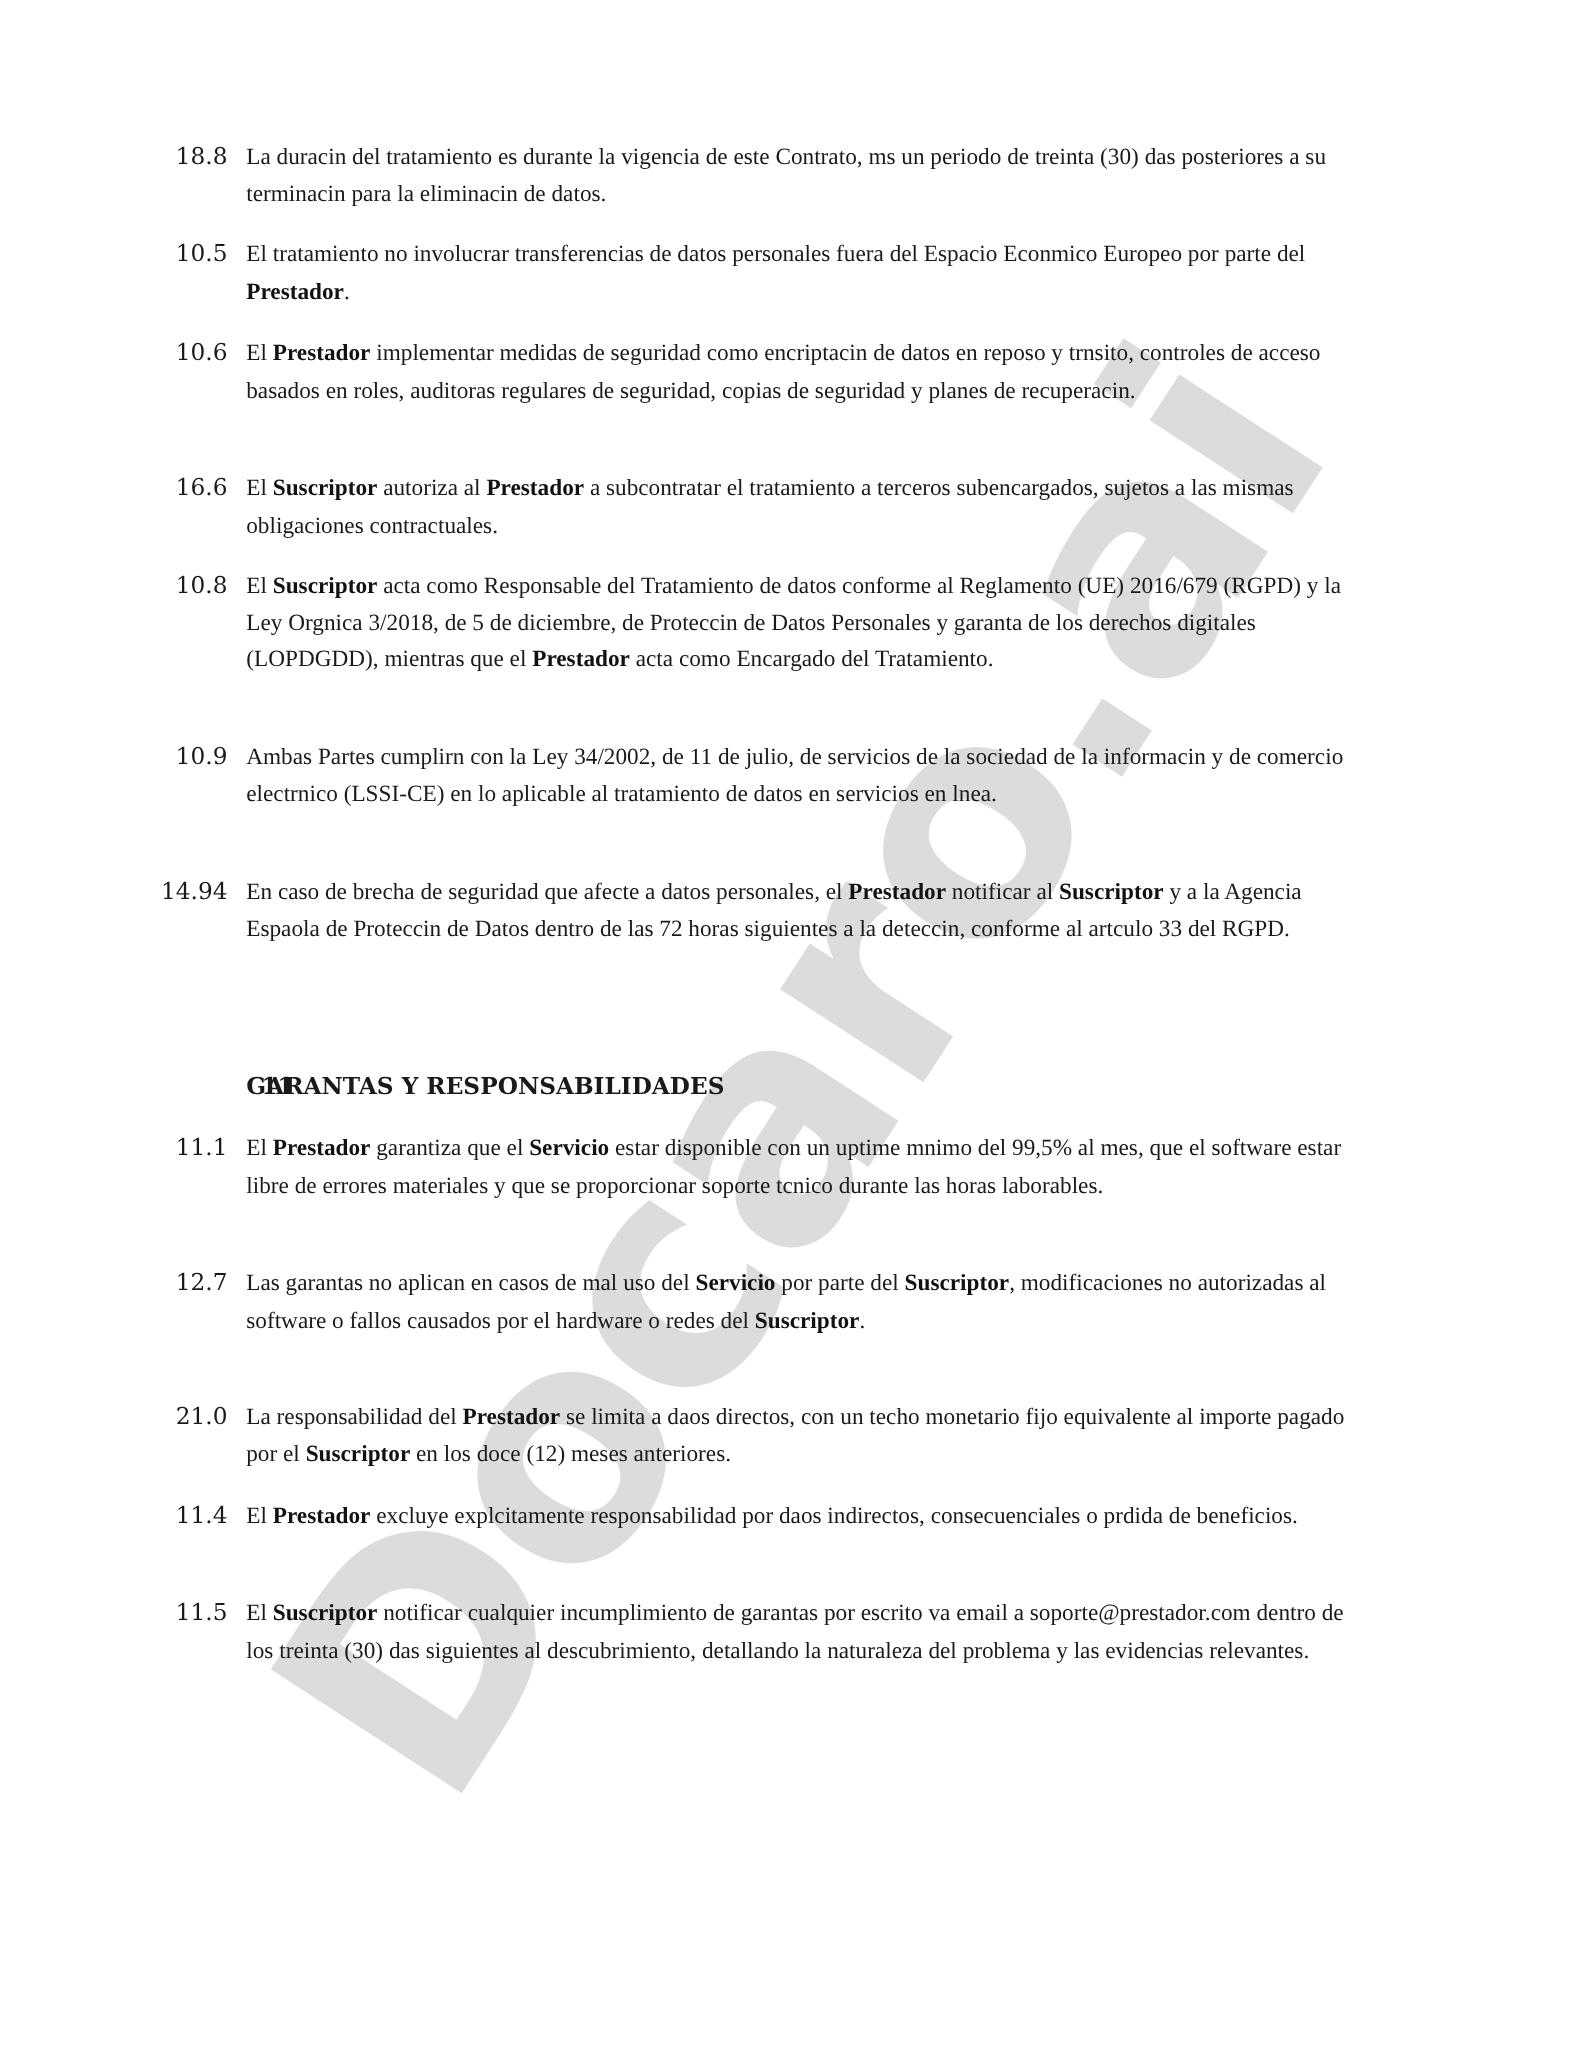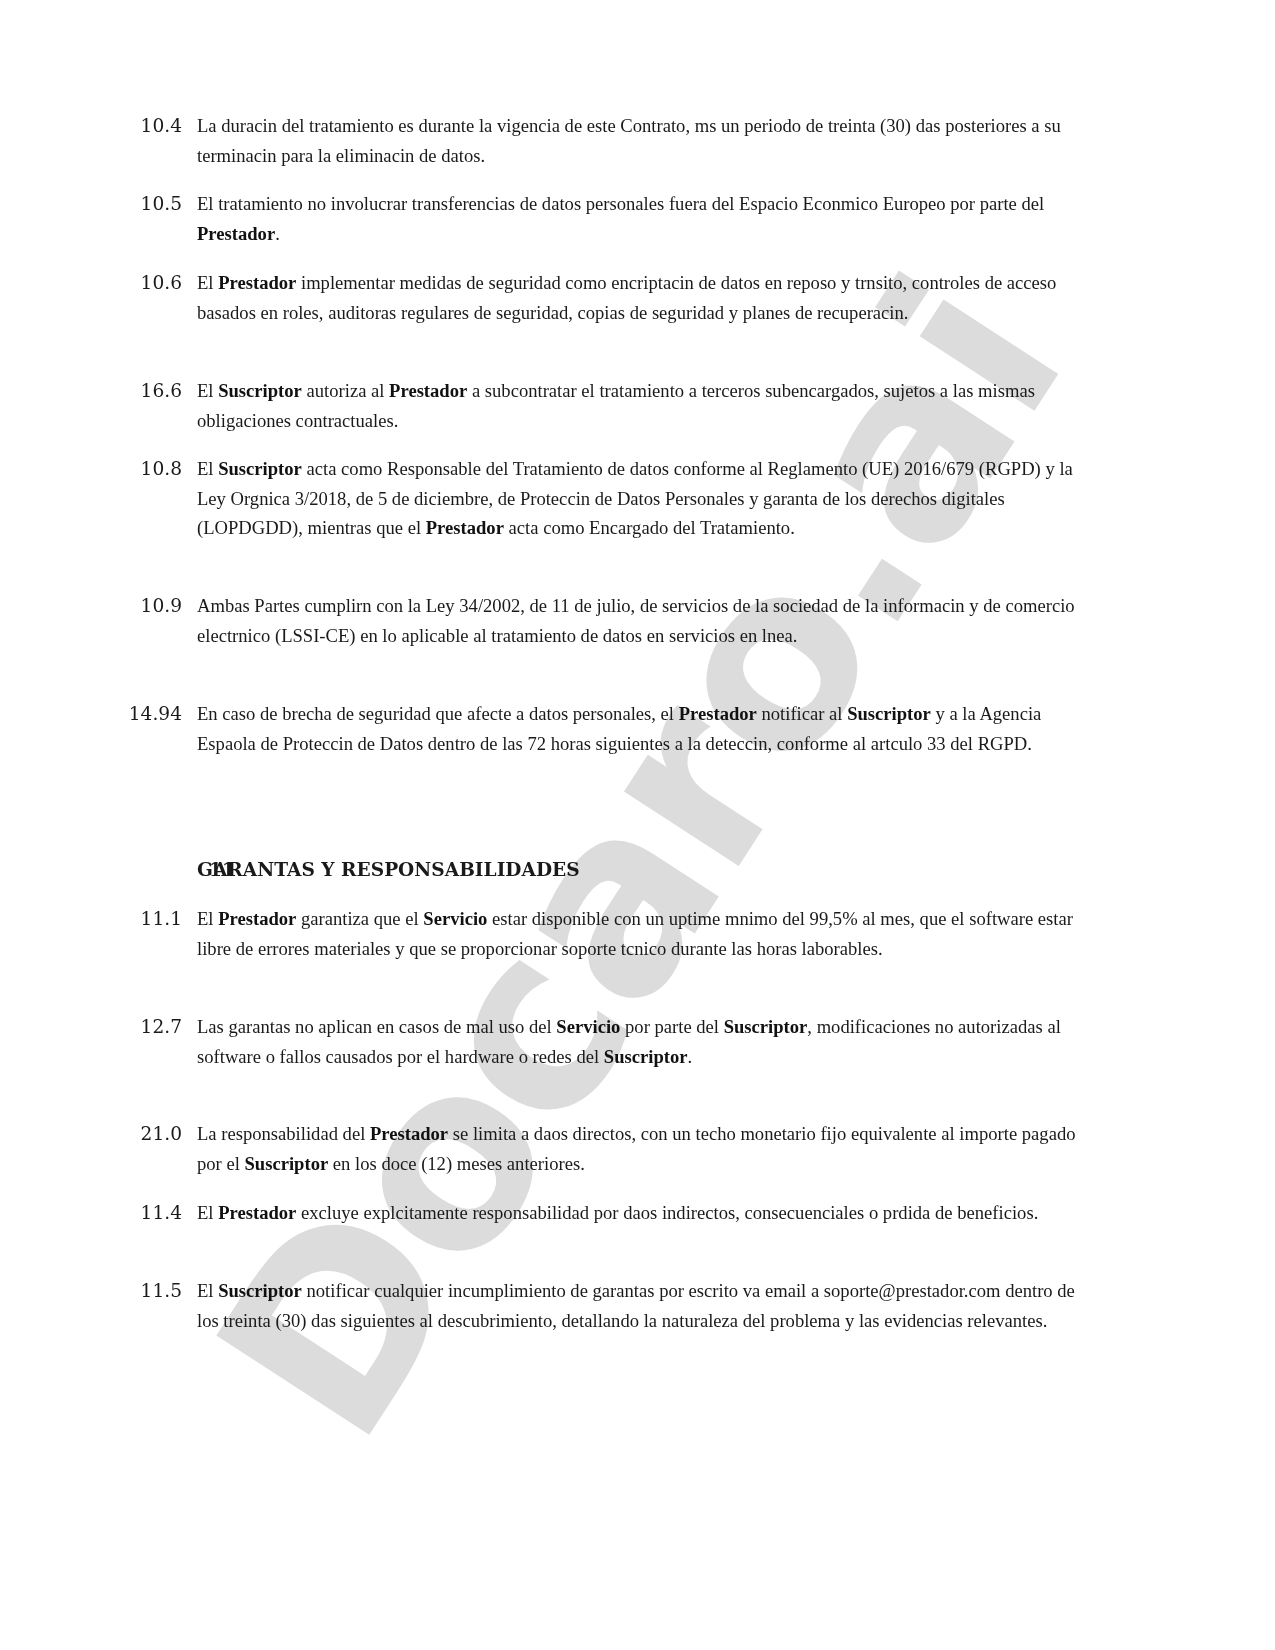--- a/index.html
+++ b/index.html
@@ -19,21 +19,21 @@
   b { font-weight:bold; color:#111;text-align:center; }
 </style>
 </head>
 <body>
 
 <div class="watermark">Docaro.ai</div>
 
 <div class="content">
 
   <div class="clause" style="top:111px">
-    <span class="num">10.4</span>
+    <span class="num">18.8</span>
     <div class="text">La duracin del tratamiento es durante la vigencia de este Contrato, ms un periodo de treinta (30) das posteriores a su terminacin para la eliminacin de datos.</div>
   </div>
   <div class="clause" style="top:189px">
     <span class="num">10.5</span>
     <div class="text">El tratamiento no involucrar transferencias de datos personales fuera del Espacio Econmico Europeo por parte del <b>Prestador</b>.</div>
   </div>
   <div class="clause" style="top:268px">
     <span class="num">10.6</span>
     <div class="text">El <b>Prestador</b> implementar medidas de seguridad como encriptacin de datos en reposo y trnsito, controles de acceso basados en roles, auditoras regulares de seguridad, copias de seguridad y planes de recuperacin.</div>
   </div>

